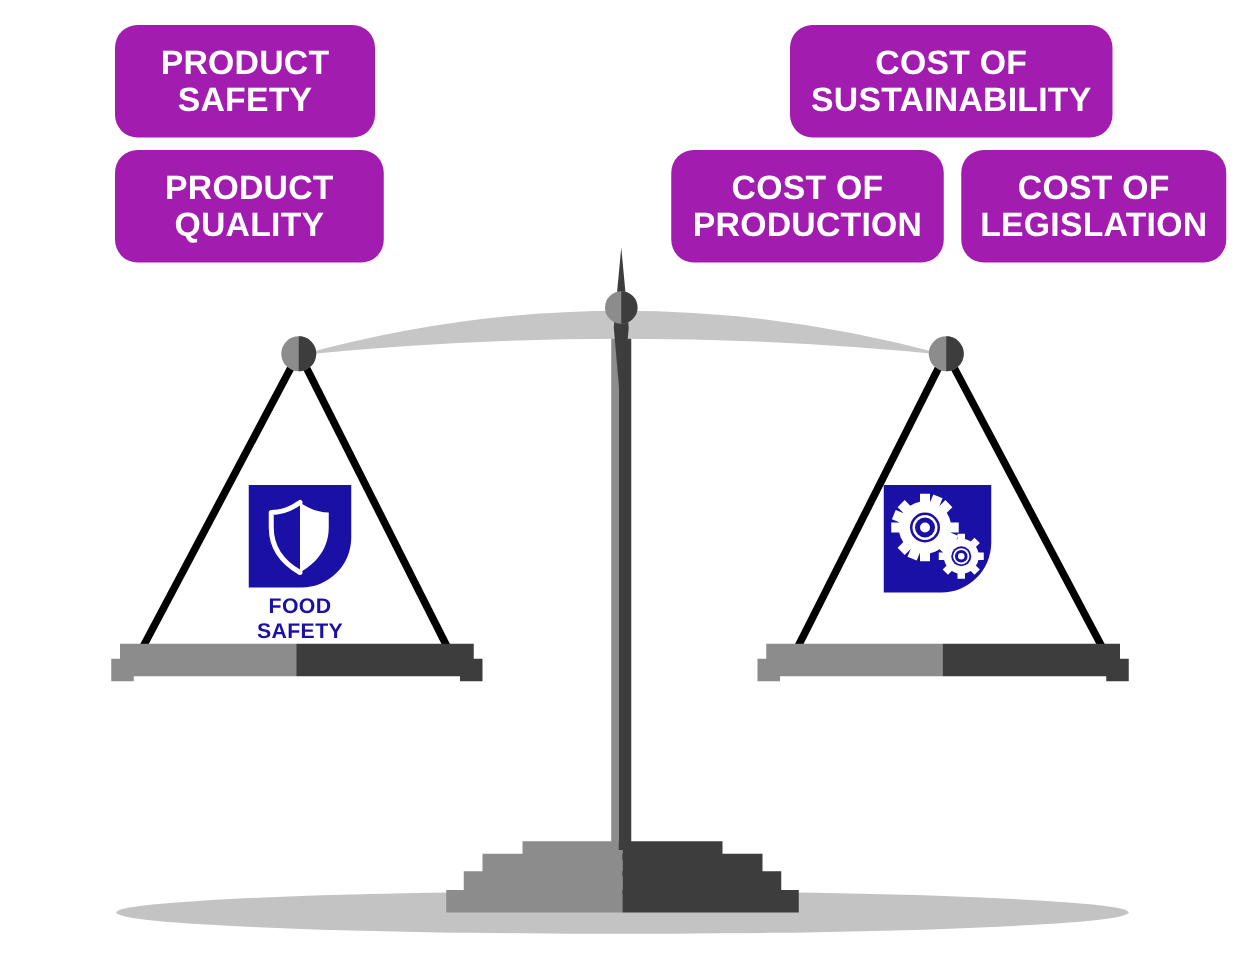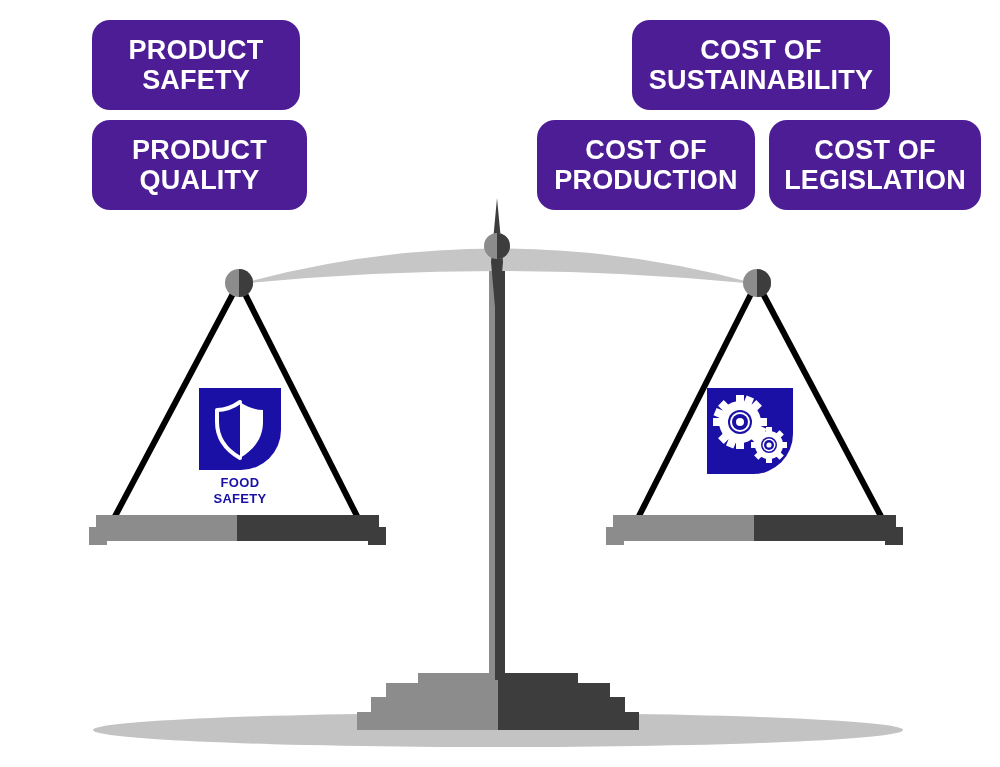--- a/index.html
+++ b/index.html
@@ -15,21 +15,21 @@
     position: relative;
     width: 1000px;
     height: 767px;
     background: #ffffff;
     overflow: hidden;
   }
 
   
   .pill {
     position: absolute;
-    background: #4c1d95;
+    background: #a21caf;
     color: #ffffff;
     border-radius: 18px;
     display: flex;
     align-items: center;
     justify-content: center;
     text-align: center;
     font-weight: bold;
     font-size: 27px;
     line-height: 1.12;
     letter-spacing: 0.2px;
@@ -69,21 +69,21 @@
     background: #1b10a6;
     border-bottom-right-radius: 40px;
     position: relative;
   }
   #pan-group-right .icon-block { width: 86px; height: 86px; }
 
   .pan-caption {
     margin-top: 5px;
     color: #1b10a6;
     font-weight: bold;
-    font-size: 13px;
+    font-size: 17px;
     line-height: 1.2;
     letter-spacing: 0.3px;
     white-space: pre-line;
   }
   #caption-right { font-size: 12.5px; }
 
   .icon-svg { position: absolute; left: 0; top: 0; width: 100%; height: 100%; }
 </style>
 </head>
 <body>

